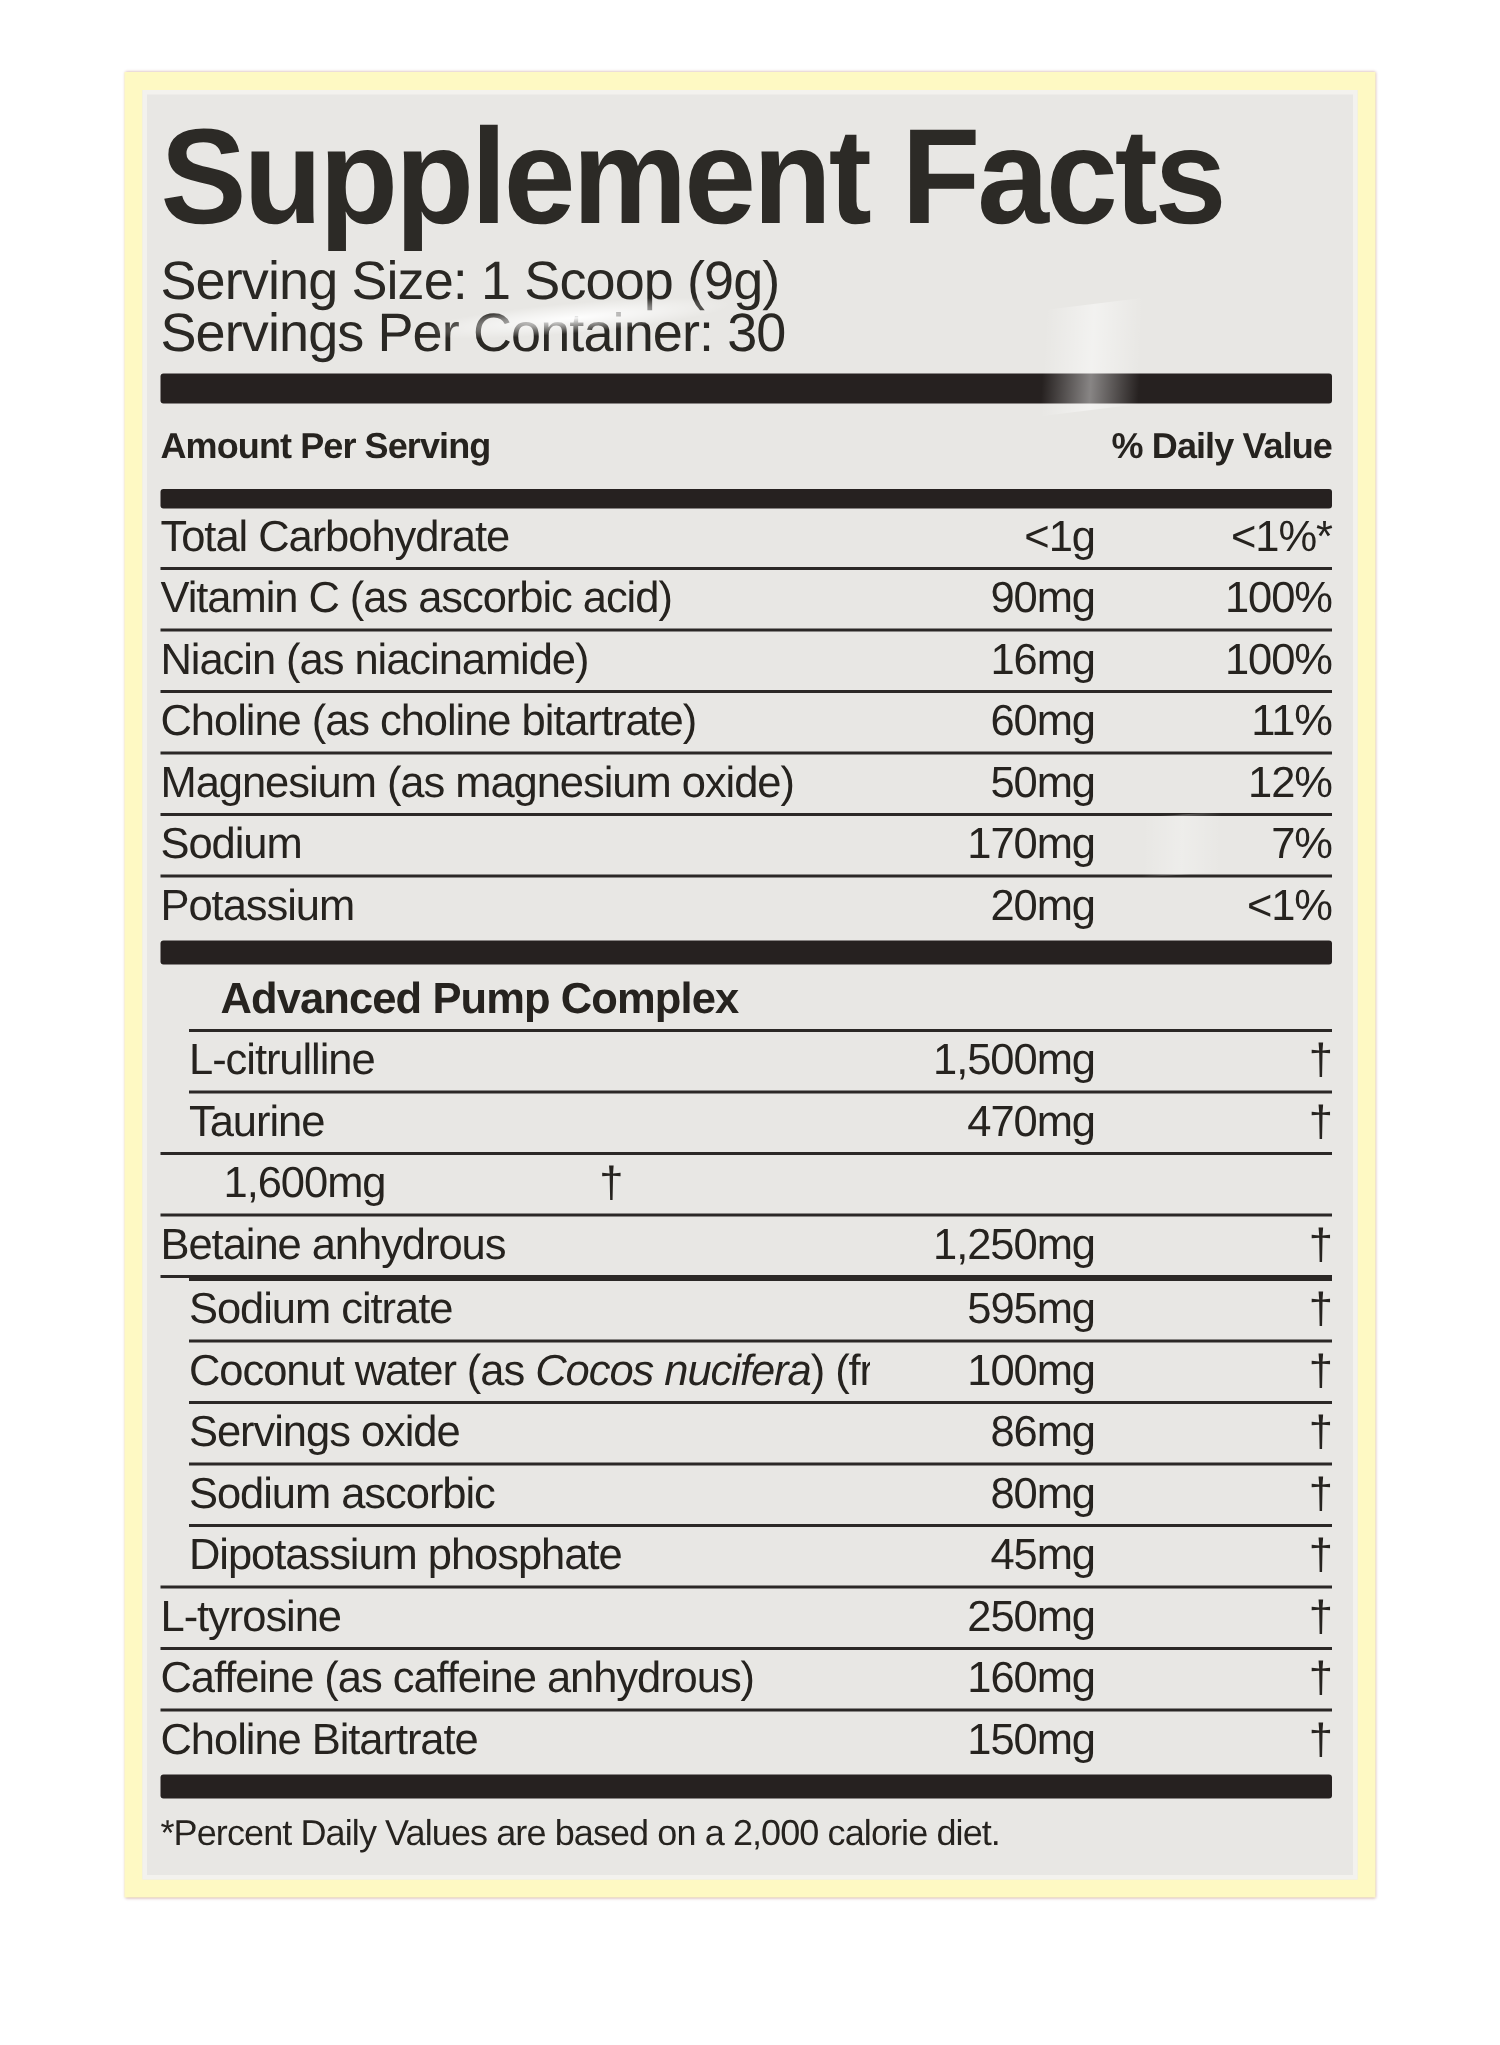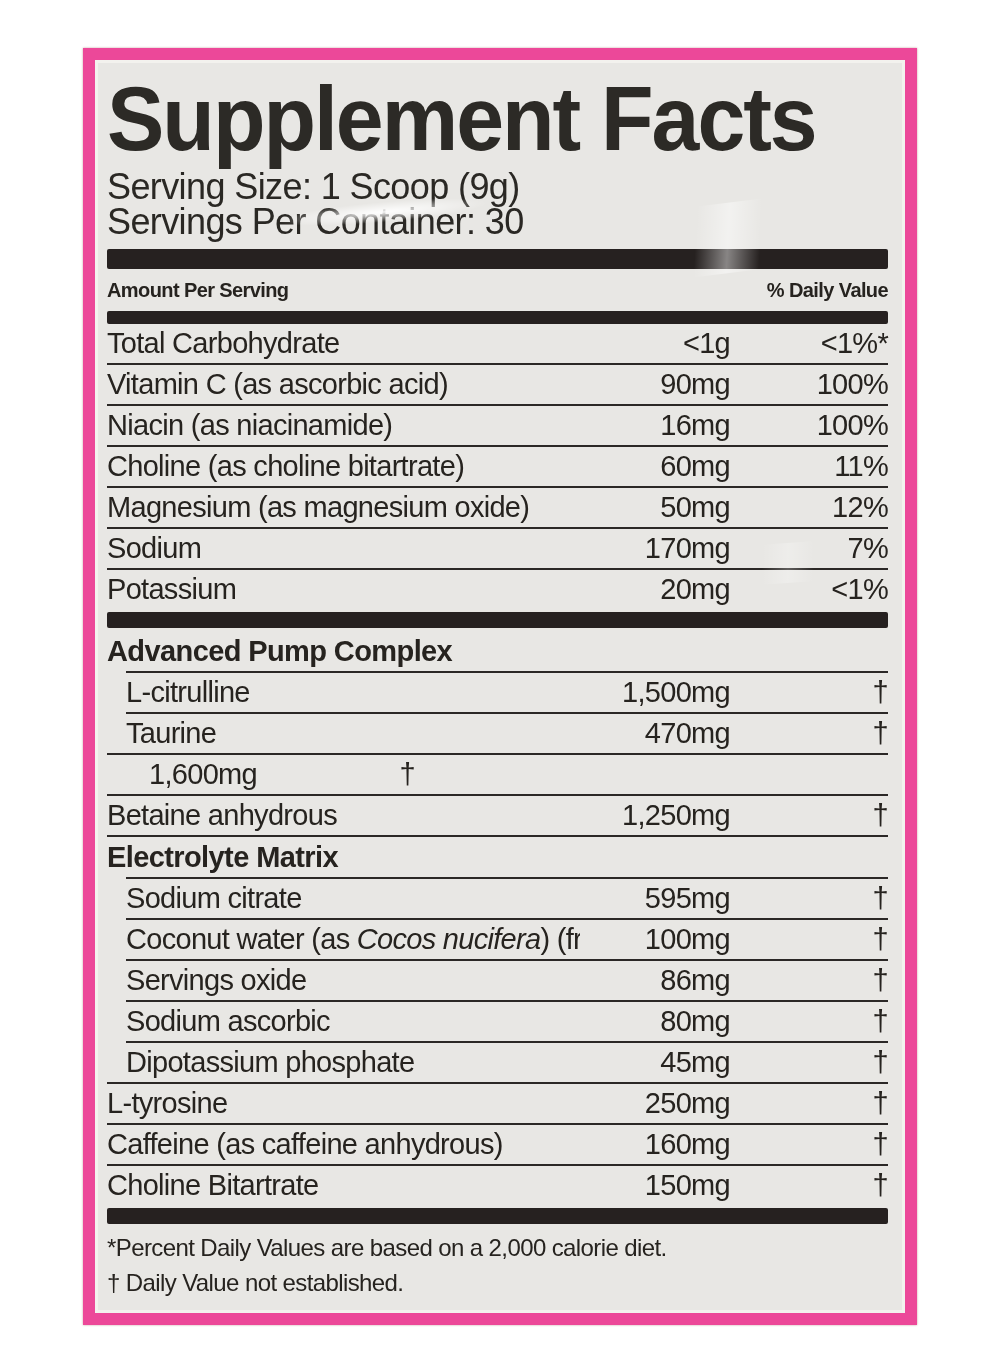--- a/index.html
+++ b/index.html
@@ -5,21 +5,21 @@
   html,body{margin:0;padding:0;}
   body{
     width:1000px;height:1363px;
     background:#ffffff;
     font-family:"Liberation Sans","DejaVu Sans",sans-serif;
     position:relative;
     -webkit-font-smoothing:antialiased;
   }
   .panel{
     position:absolute;left:83px;top:48px;width:834px;
-    background:#ec4899;
+    background:#fef9c3;
     padding:12px;
     box-sizing:border-box;
     box-shadow:0 0 2px rgba(120,20,20,.4);
   }
   .inner{
     position:relative;
     background:#e8e7e4;
     border:3px solid #f3f2ee;
     padding:8px 14px 10px 9px;
     color:#26231f;
@@ -41,25 +41,25 @@
     line-height:35px;
     letter-spacing:-0.6px;
     color:#2a2824;
   }
   .bar{background:#262120;border-radius:2px;}
   .bar-lg{height:20px;margin-top:10px;}
   .bar-md{height:13px;}
   .bar-sm{height:16px;margin:3px 0;}
   .colhead{
     display:flex;justify-content:space-between;align-items:center;
-    height:42px;font-weight:bold;font-size:20px;letter-spacing:-0.6px;text-align:right;
+    height:57px;font-weight:bold;font-size:24px;letter-spacing:-0.6px;text-align:right;
   }
   .section-header{
     font-weight:bold;font-size:29px;letter-spacing:-0.6px;
-    height:40px;display:flex;align-items:center;
+    height:40px;display:flex;align-items:center;margin-left:40px;
   }
   .row{
     display:flex;align-items:center;
     height:39px;font-size:29px;letter-spacing:-0.7px;
     white-space:nowrap;
   }
   .row .name{flex:1;overflow:hidden;}
   .row.indent .name{padding-left:19px;}
   .row .amt{width:150px;text-align:right;}
   .row .dv{width:158px;text-align:right;}
@@ -168,21 +168,20 @@
           <span class="amt">1,600mg</span>
           <span class="dv">†</span>
         </div>
         <div class="sep"></div>
         <div class="row">
           <span class="name">Betaine anhydrous</span>
           <span class="amt">1,250mg</span>
           <span class="dv">†</span>
         </div>
         <div class="sep"></div>
-        <div class="section-header">Electrolyte Matrix</div>
         <div class="sep indent"></div>
         <div class="row indent">
           <span class="name">Sodium citrate</span>
           <span class="amt">595mg</span>
           <span class="dv">†</span>
         </div>
         <div class="sep indent"></div>
         <div class="row indent">
           <span class="name">Coconut water (as <i>Cocos nucifera</i>) (fruit)</span>
           <span class="amt">100mg</span>
@@ -222,20 +221,19 @@
         <div class="row">
           <span class="name">Choline Bitartrate</span>
           <span class="amt">150mg</span>
           <span class="dv">†</span>
         </div>
         <div class="bar bar-sm"></div>
       </div>
 
     <div class="footnotes">
       <div>*Percent Daily Values are based on a 2,000 calorie diet.</div>
-      <div>† Daily Value not established.</div>
     </div>
 
     <div class="glare glare-1"></div>
     <div class="glare glare-2"></div>
     <div class="glare glare-3"></div>
   </div>
 </div>
 
 </body></html>

